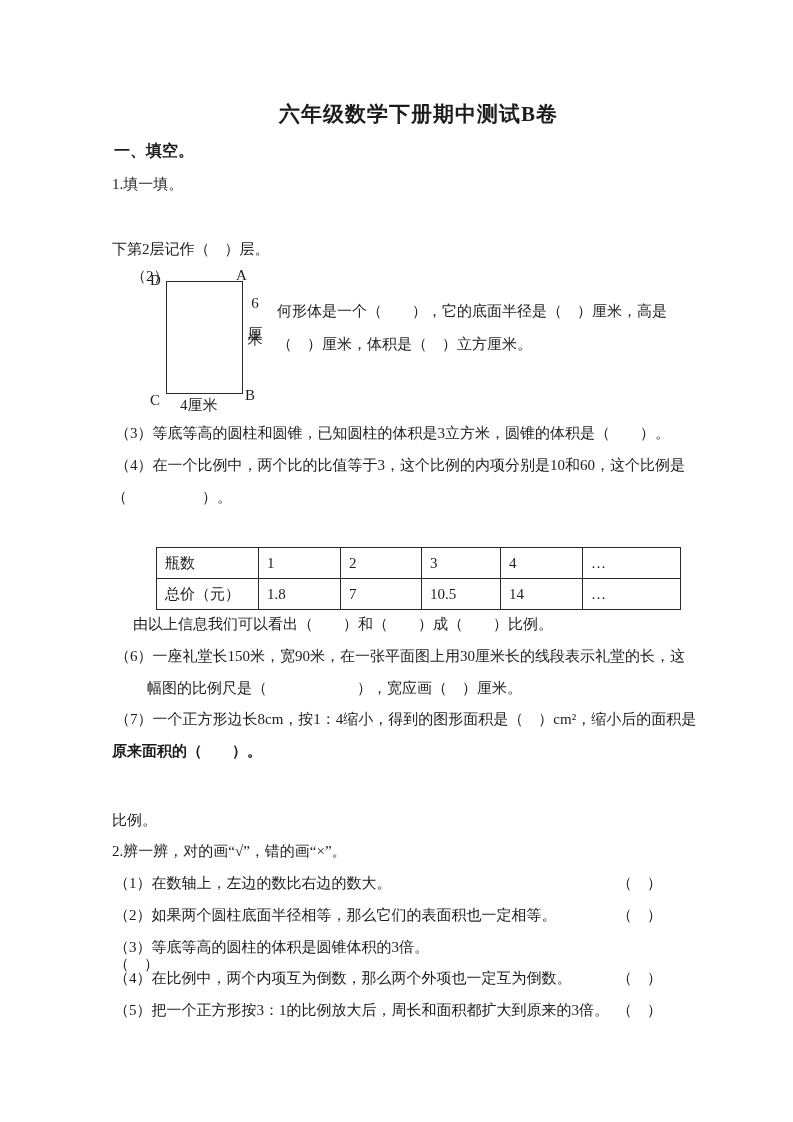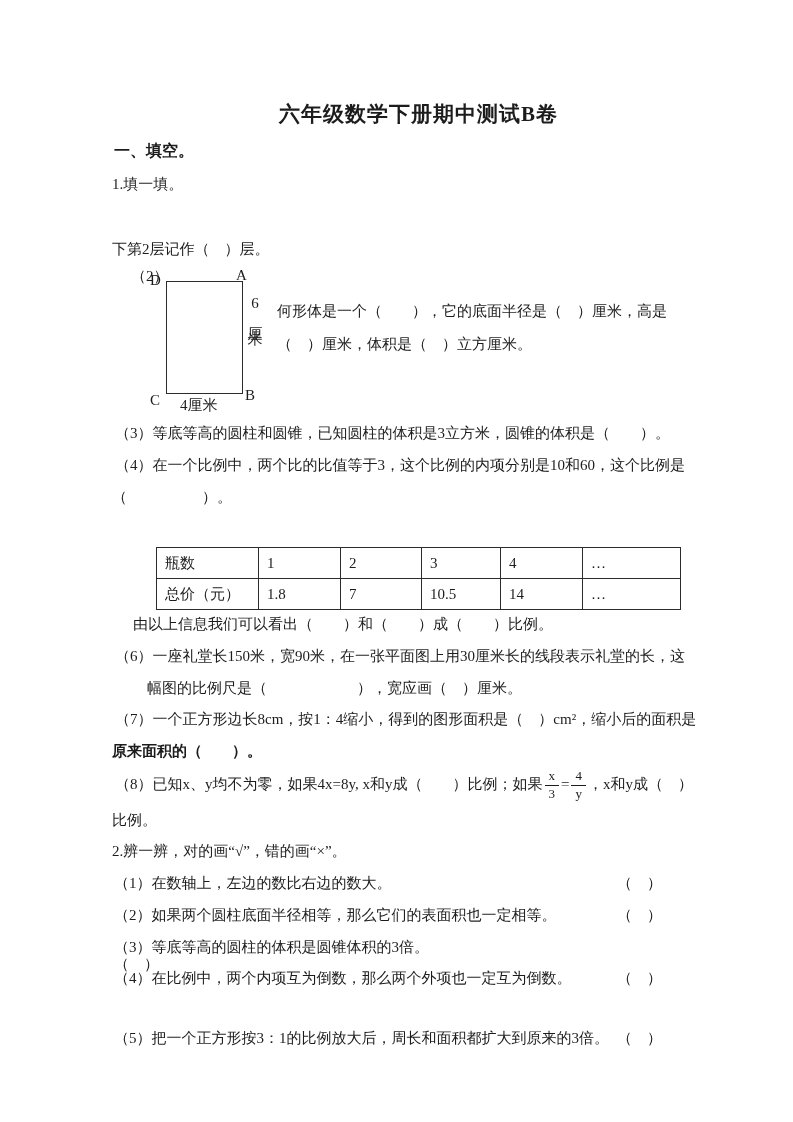--- a/index.html
+++ b/index.html
@@ -95,51 +95,38 @@
     </table>
 
   <div class="ln" style="left:133px; top:616px;">由以上信息我们可以看出（　　）和（　　）成（　　）比例。</div>
 
   <div class="ln" style="left:115px; top:648px;">（6）一座礼堂长150米，宽90米，在一张平面图上用30厘米长的线段表示礼堂的长，这</div>
   <div class="ln" style="left:104px; top:680px;margin-left:43px;">幅图的比例尺是（　　　　　　），宽应画（　）厘米。</div>
 
   <div class="ln" style="left:115px; top:711px;">（7）一个正方形边长8cm，按1：4缩小，得到的图形面积是（　）cm²，缩小后的面积是</div>
   <div class="ln" style="left:112px; top:743px;font-weight:bold;">原来面积的（　　）。</div>
 
-  <div class="ln eqline" style="left:115px; top:769px; height:32px;">
-    <span>（8）已知x、y均不为零，如果4x=8y, x和y成（　　）比例；如果</span>
-    <span class="frac">
-      <span class="num">x</span>
-      <span class="den">3</span>
-    </span>
-    <span>=</span>
-    <span class="frac">
-      <span class="num">4</span>
-      <span class="den">y</span>
-    </span>
-    <span>，x和y成（　）</span>
-  </div>
   <div class="ln" style="left:112px; top:812px;">比例。</div>
 
   <div class="ln" style="left:112px; top:843px;text-align:right;">2.辨一辨，对的画“√”，错的画“×”。</div>
 
   <div class="ln judge" style="top:875px;">
     <span>（1）在数轴上，左边的数比右边的数大。</span>
     <span>（　）</span>
   </div>
   <div class="ln judge" style="top:907px;">
     <span>（2）如果两个圆柱底面半径相等，那么它们的表面积也一定相等。</span>
     <span>（　）</span>
   </div>
   <div class="ln judge" style="top:939px;flex-direction:column;">
     <span>（3）等底等高的圆柱的体积是圆锥体积的3倍。</span>
     <span>（　）</span>
   </div>
   <div class="ln judge" style="top:970px;">
     <span>（4）在比例中，两个内项互为倒数，那么两个外项也一定互为倒数。</span>
     <span>（　）</span>
   </div>
-  <div class="ln judge" style="top:1002px;margin-top:28px;">
+  <div class="ln judge" style="top:1002px;">
     <span>（5）把一个正方形按3：1的比例放大后，周长和面积都扩大到原来的3倍。</span>
     <span>（　）</span>
   </div>
 
 </div>
 
 </body></html>

